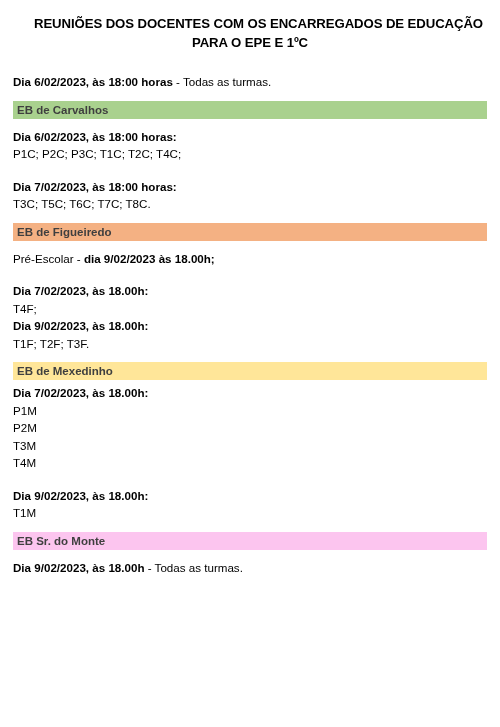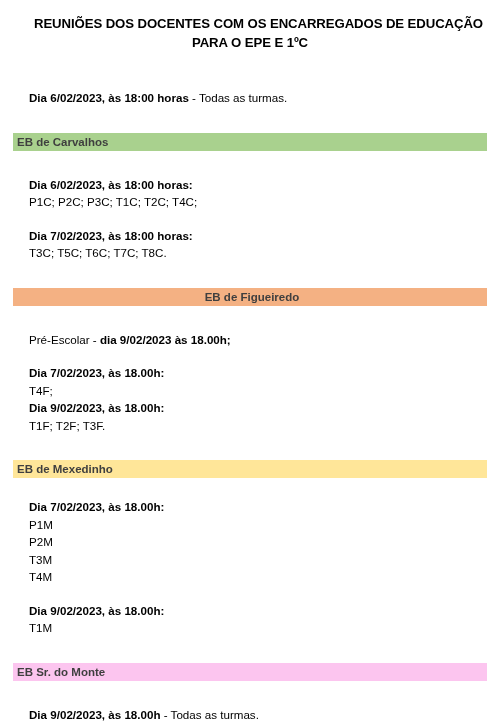--- a/index.html
+++ b/index.html
@@ -58,21 +58,21 @@
   }
   .section-body {
     margin: 0 13px;
     padding-top: 9px;
     padding-bottom: 10px;
     font-size: 11.6px;
     line-height: 17.5px;
     color: #000000;
   }
   .section-body .blk {
-    margin: 16px;
+    margin: 0;
   }
   .section-body .blk + .blk {
     margin-top: 15px;
   }
   .line-row {
     white-space: nowrap;
   }
   .b { font-weight: bold; }
   .r { font-weight: normal; }
 
@@ -107,21 +107,21 @@
           <div class="line-row r">P1C; P2C; P3C; T1C; T2C; T4C;</div>
         </div>
         <div class="blk">
           <div class="line-row b">Dia 7/02/2023, às 18:00 horas:</div>
           <div class="line-row r"> T3C; T5C; T6C; T7C; T8C.</div>
         </div>
       </div>
     </div>
 
     <div class="section">
-      <div class="school-bar" style="background-color: rgb(244, 177, 131); text-align: center;">EB de Figueiredo</div>
+      <div class="school-bar" style="background-color: rgb(244, 177, 131);">EB de Figueiredo</div>
       <div class="section-body">
         <div class="blk">
           <div class="line-row"><span class="r">Pré-Escolar - </span><span class="b">dia 9/02/2023 às 18.00h;</span></div>
         </div>
         <div class="blk">
           <div class="line-row b">Dia 7/02/2023, às 18.00h:</div>
           <div class="line-row r">T4F;</div>
           <div class="line-row b">Dia 9/02/2023, às 18.00h:</div>
           <div class="line-row r">T1F; T2F; T3F.</div>
         </div>

